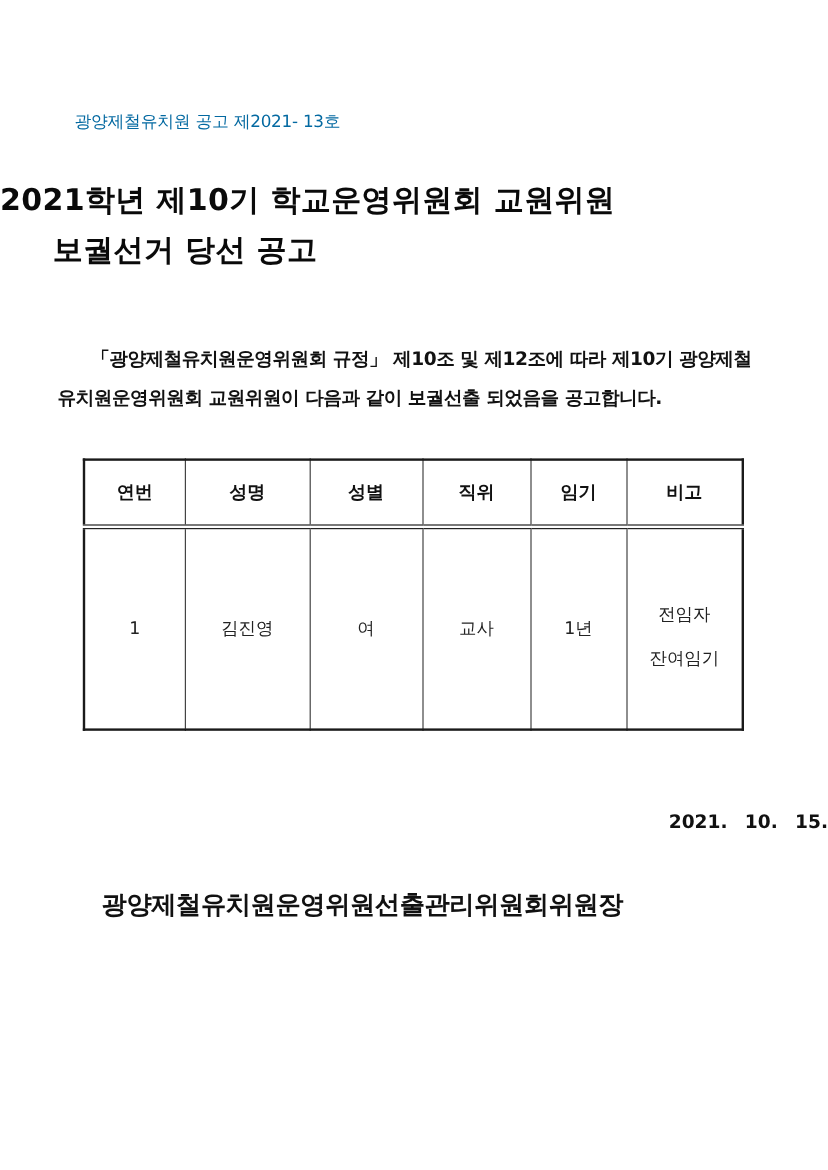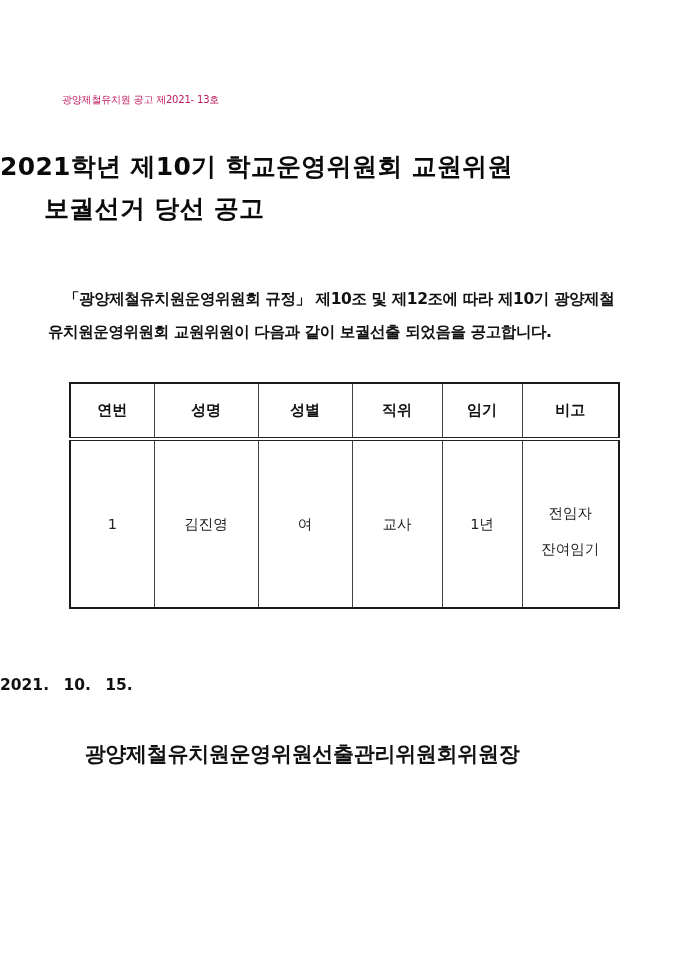--- a/index.html
+++ b/index.html
@@ -12,22 +12,22 @@
       height: 975px;
       position: relative;
       overflow: hidden;
       font-family: "DejaVu Sans", "Liberation Sans", sans-serif;
       color: #111111;
     }
     .doc-number {
       position: absolute;
       left: 62px;
       top: 93px;
-      font-size: 10px;
-      color: #be185d;
+      font-size: 14px;
+      color: #0369a1;
       letter-spacing: -0.2px;
     }
     .title {
       position: absolute;
       left: 0;
       width: 690px;
       text-align: left;
       font-weight: bold;
       font-size: 25px;
       letter-spacing: 0.3px;
@@ -38,21 +38,21 @@
     .body-text {
       position: absolute;
       left: 48px;
       width: 580px;
       font-weight: bold;
       font-size: 15.5px;
       color: #111;
       white-space: nowrap;
       letter-spacing: -0.4px;
     }
-    .body-text.l1 { top: 289px; left: 64px; }
+    .body-text.l1 { top: 289px; left: 76px; }
     .body-text.l2 { top: 322px; }
     table.result-table {
       position: absolute;
       left: 69px;
       top: 382px;
       width: 549px;
       border-collapse: collapse;
       border: 2px solid #1a1a1a;
       table-layout: fixed;
     }
@@ -74,21 +74,21 @@
       font-size: 14.5px;
       color: #222;
       line-height: 22px;
     }
     .cell-multiline span { display: block; margin-top: 14px; }
     .date {
       position: absolute;
       left: 0;
       width: 690px;
       top: 676px;
-      text-align: left;
+      text-align: right;
       font-weight: bold;
       font-size: 15.5px;
       word-spacing: 9px;
     }
     .signature {
       position: absolute;
       left: 0;
       width: 604px;
       top: 740px;
       text-align: center;

